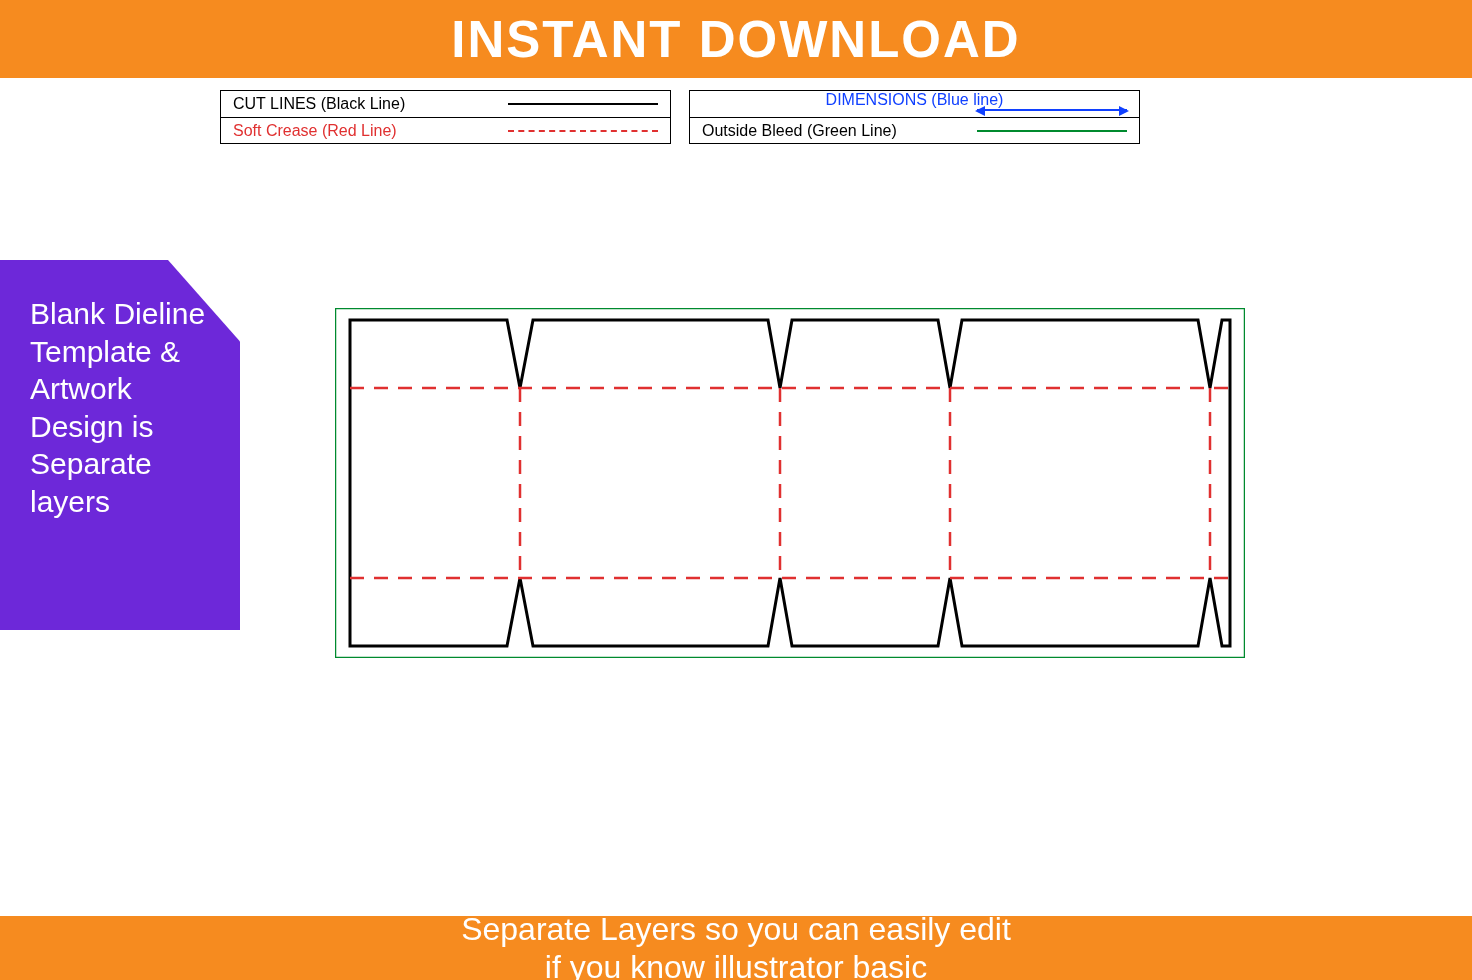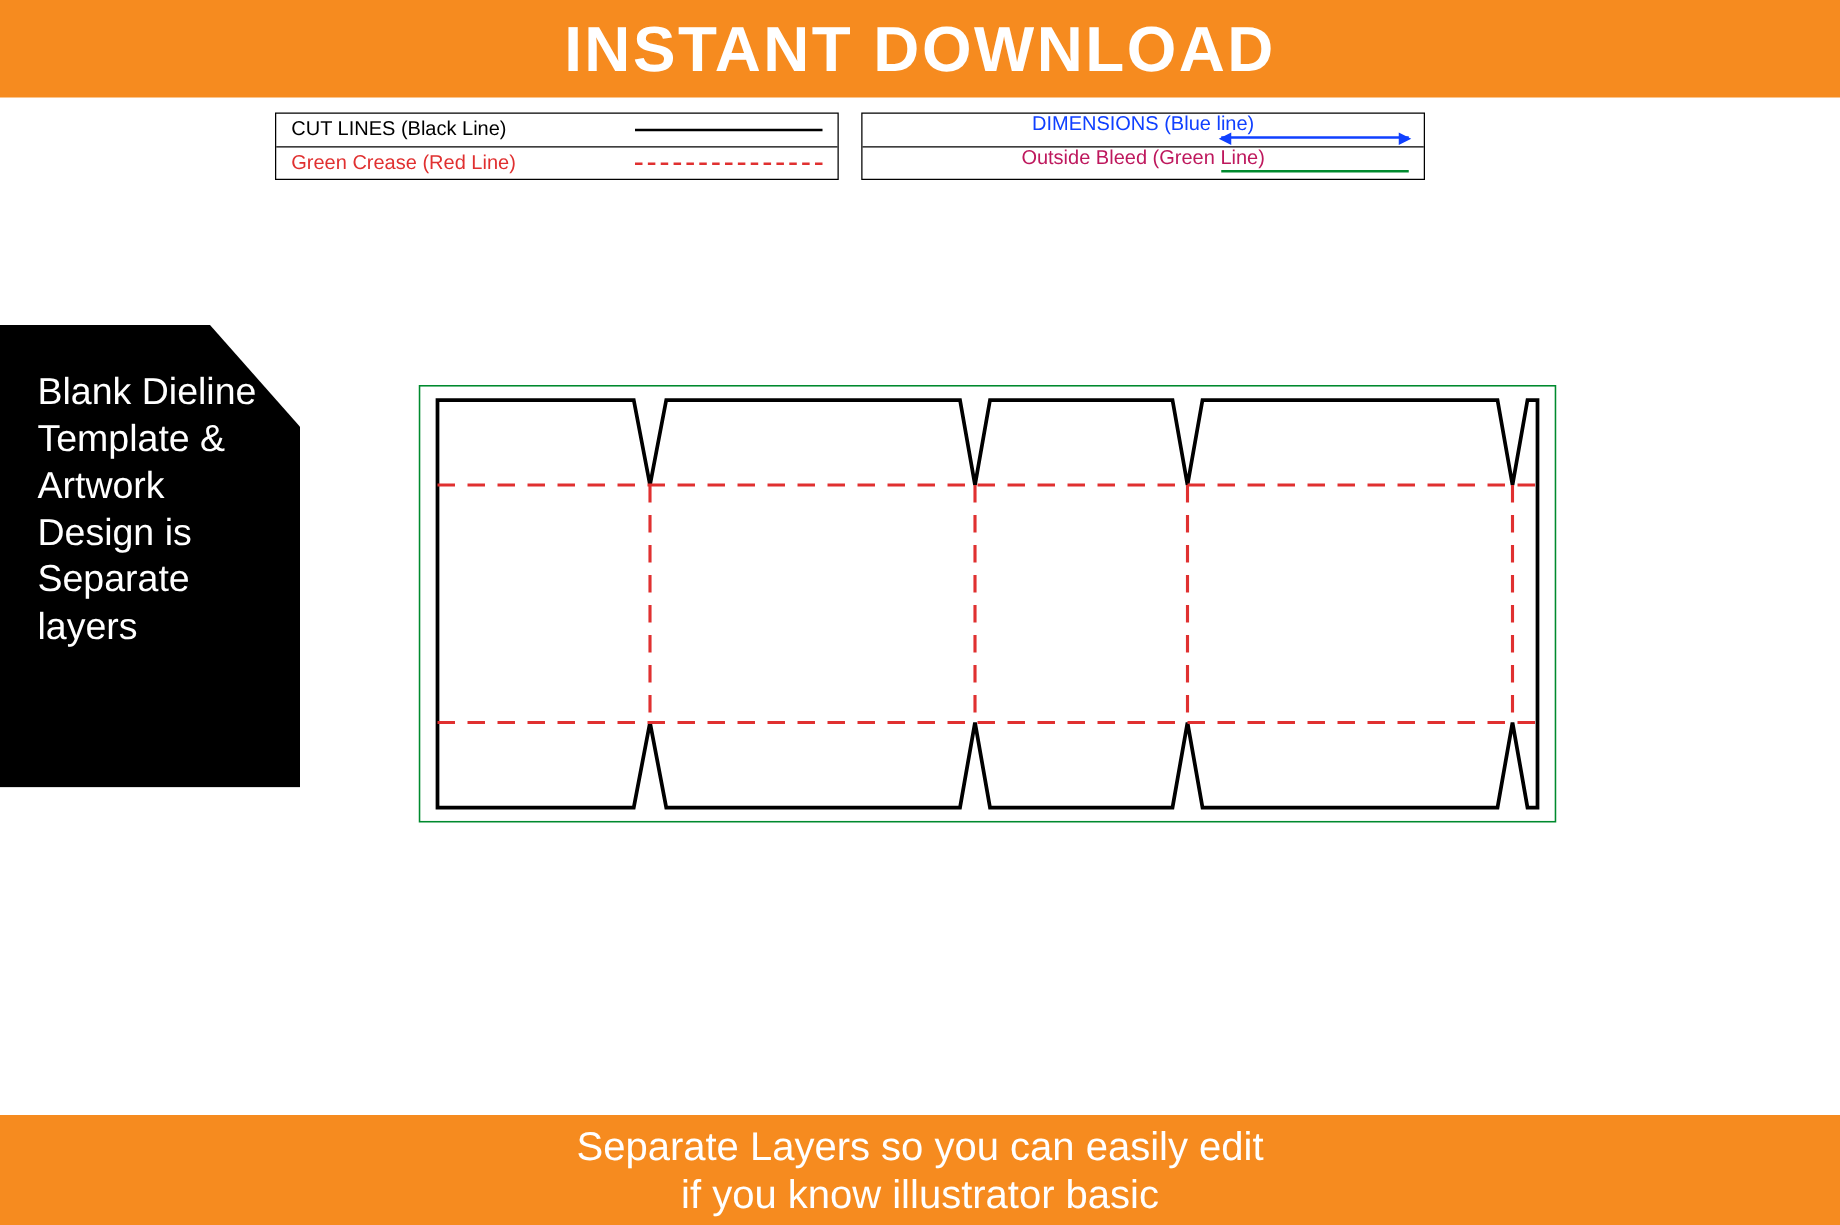--- a/index.html
+++ b/index.html
@@ -42,21 +42,21 @@
     display: flex;
     align-items: center;
     padding: 0 12px;
     font-size: 16px;
     font-weight: 500;
   }
   .legend-cell + .legend-cell { border-top: 1.5px solid #000; }
   .lc-black { color: #000; }
   .lc-red   { color: #e03030; }
   .lc-blue  { color: #1040ff; flex-direction: column; }
-  .lc-green { color: #be185d; flex-direction: column; }
+  .lc-green { color: #000000; }
   .legend-sample {
     margin-left: auto;
     width: 150px;
     height: 0;
     position: relative;
   }
   .samp-solid-black { border-top: 2px solid #000; }
   .samp-dash-red    { border-top: 2px dashed #e03030; }
   .samp-solid-green { border-top: 2px solid #008a2e; }
   .samp-arrow-blue  {
@@ -73,21 +73,21 @@
   }
   .samp-arrow-blue::before { left: -2px; border-right: 10px solid #1040ff; }
   .samp-arrow-blue::after  { right: -2px; border-left: 10px solid #1040ff; }
 
   .side-badge {
     position: absolute;
     top: 260px;
     left: 0;
     width: 240px;
     height: 370px;
-    background: #000000;
+    background: #6d28d9;
     color: #fff;
     font-size: 30px;
     line-height: 1.25;
     font-weight: 500;
     padding: 35px 22px 0 30px;
     clip-path: polygon(0 0, 70% 0, 100% 22%, 100% 100%, 0 100%);
   }
 
   .dieline-stage {
     position: absolute;
@@ -95,21 +95,21 @@
     left: 335px;
     width: 910px;
     height: 350px;
   }
 
   .banner-bottom {
     position: absolute;
     left: 0;
     bottom: 0;
     width: 1472px;
-    height: 88px;
+    height: 64px;
     background: #f68b1f;
     color: #fff;
     font-size: 32px;
     font-weight: 500;
     display: flex;
     flex-direction: column;
     align-items: center;
     justify-content: center;
     line-height: 1.2;
   }
@@ -119,21 +119,21 @@
 
 <div class="banner-top">INSTANT DOWNLOAD</div>
 
 <div class="legend-wrap">
   <div class="legend-box">
     <div class="legend-cell lc-black">
       <span>CUT LINES (Black Line)</span>
       <span class="legend-sample samp-solid-black"></span>
     </div>
     <div class="legend-cell lc-red">
-      <span>Green Crease (Red Line)</span>
+      <span>Soft Crease (Red Line)</span>
       <span class="legend-sample samp-dash-red"></span>
     </div>
   </div>
   <div class="legend-box">
     <div class="legend-cell lc-blue">
       <span>DIMENSIONS (Blue line)</span>
       <span class="legend-sample samp-arrow-blue"></span>
     </div>
     <div class="legend-cell lc-green">
       <span>Outside Bleed (Green Line)</span>

